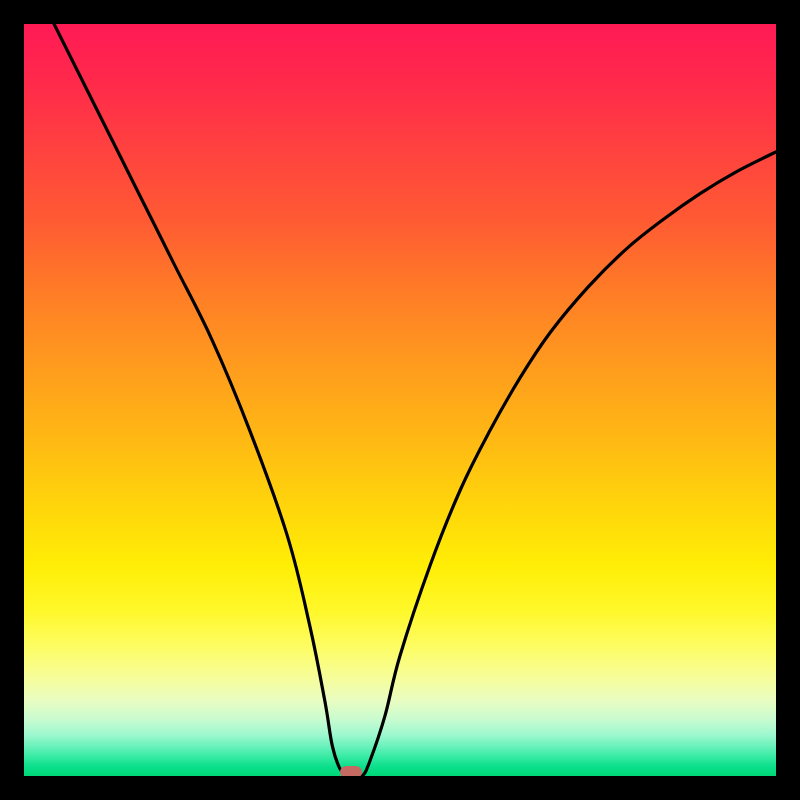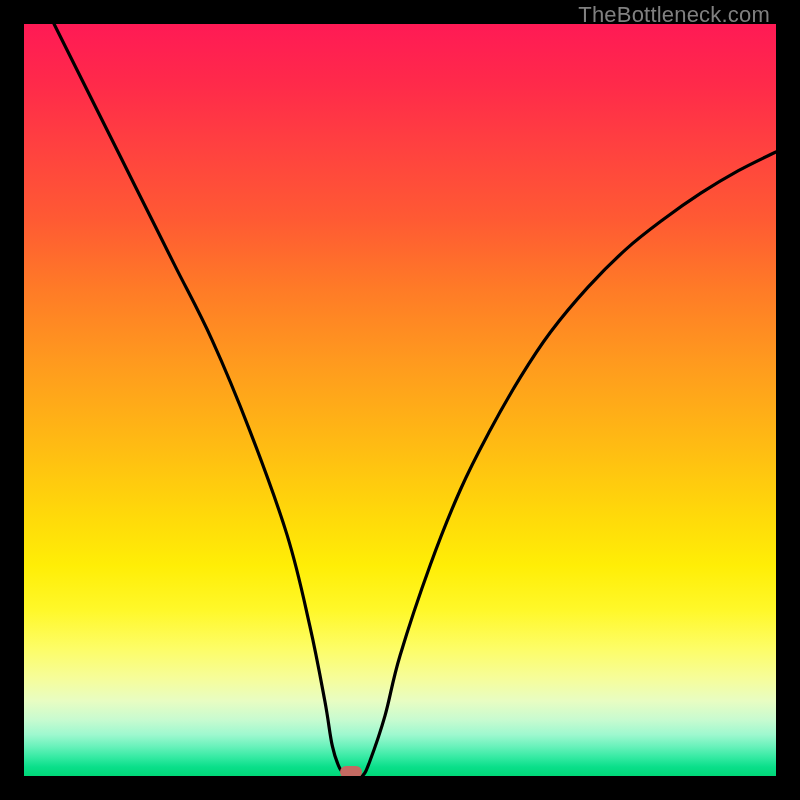--- a/index.html
+++ b/index.html
@@ -68,21 +68,20 @@
     border-radius: 6px;
     z-index: 3;
     transform: translate(-50%, -50%);
   }
 </style>
 </head>
 <body>
 
 <div class="frame">
 
-  <div class="watermark">TheBottleneck.com</div>
 
   <div class="plot">
 
     <svg class="curve" viewBox="0 0 752 752" preserveAspectRatio="none">
       <path id="curve-path" fill="none" stroke="#000000" stroke-width="3.2" stroke-linecap="round" stroke-linejoin="round" d="M 30.08 0.00 C 38.20 16.24, 60.31 60.46, 75.20 90.24 C 90.09 120.02, 99.26 138.37, 112.80 165.44 C 126.34 192.51, 136.86 213.57, 150.40 240.64 C 163.94 267.71, 174.46 286.06, 188.00 315.84 C 201.54 345.62, 212.06 370.89, 225.60 406.08 C 239.14 441.27, 252.37 476.17, 263.20 511.36 C 274.03 546.55, 278.99 571.82, 285.76 601.60 C 292.53 631.38, 296.74 655.14, 300.80 676.80 C 304.86 698.46, 305.61 709.74, 308.32 721.92 C 311.03 734.10, 313.13 739.07, 315.84 744.48 C 318.55 749.89, 320.65 750.65, 323.36 752.00 C 326.07 753.35, 328.17 752.00, 330.88 752.00 C 333.59 752.00, 335.69 754.71, 338.40 752.00 C 341.11 749.29, 341.86 747.79, 345.92 736.96 C 349.98 726.13, 355.55 710.79, 360.96 691.84 C 366.37 672.89, 367.88 658.75, 376.00 631.68 C 384.12 604.61, 395.25 571.22, 406.08 541.44 C 416.91 511.66, 425.33 490.60, 436.16 466.24 C 446.99 441.88, 455.41 426.38, 466.24 406.08 C 477.07 385.78, 485.49 371.04, 496.32 353.44 C 507.15 335.84, 514.22 324.56, 526.40 308.32 C 538.58 292.08, 550.46 278.09, 564.00 263.20 C 577.54 248.31, 588.06 237.78, 601.60 225.60 C 615.14 213.42, 625.66 205.67, 639.20 195.52 C 652.74 185.37, 663.26 178.00, 676.80 169.20 C 690.34 160.40, 700.86 154.08, 714.40 146.64 C 727.94 139.20, 745.23 131.22, 752.00 127.84"></path>
     </svg>
 
     <div class="marker" id="minimum-marker" style="left: 327.12px; top: 748px; background: rgb(196, 106, 98);"></div>
 
   </div>

